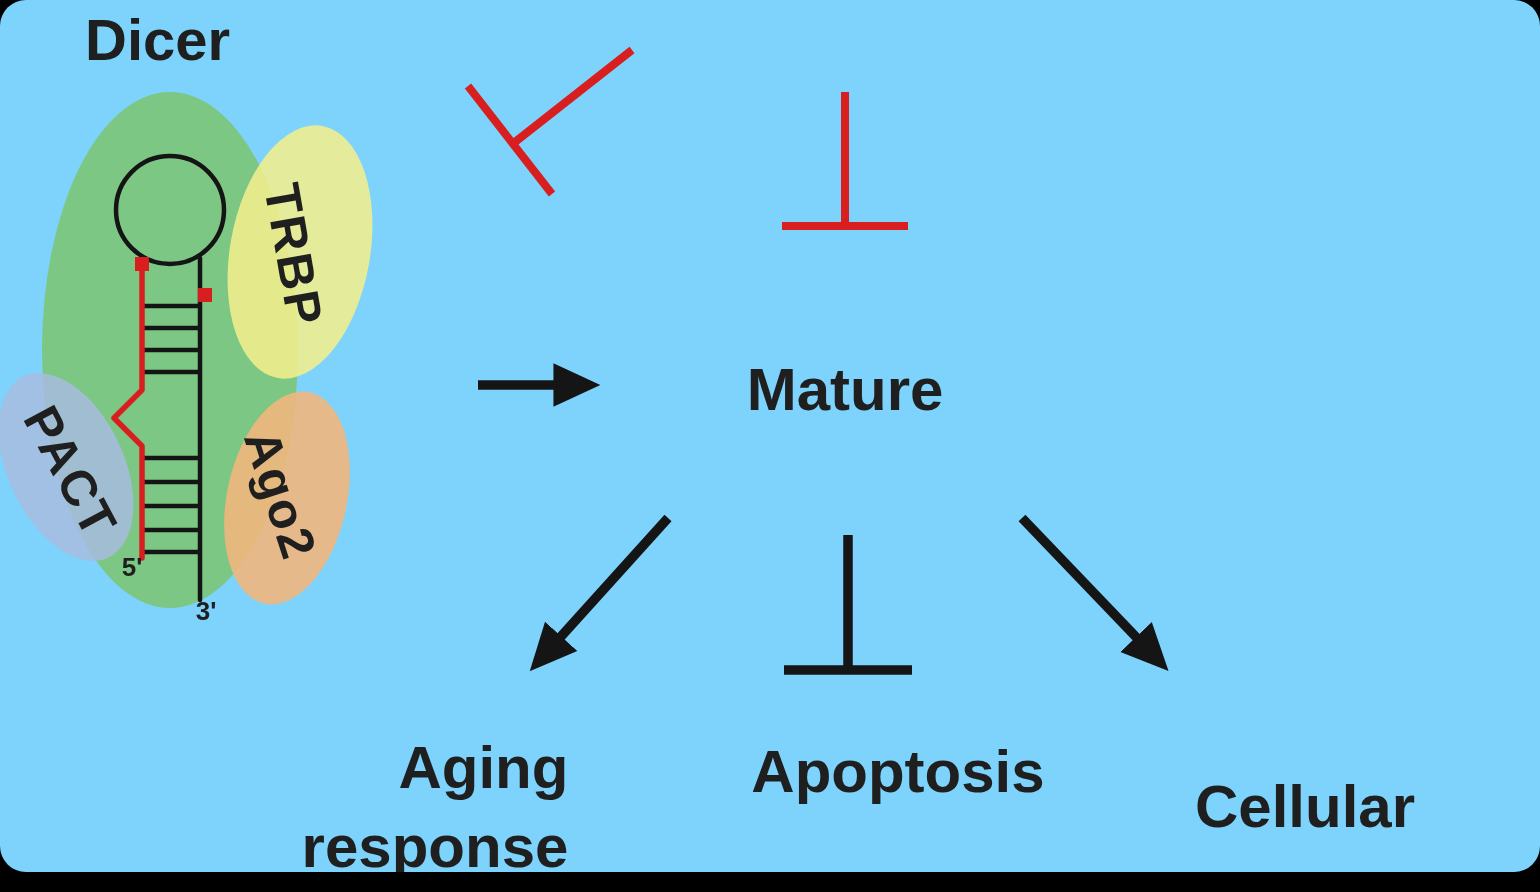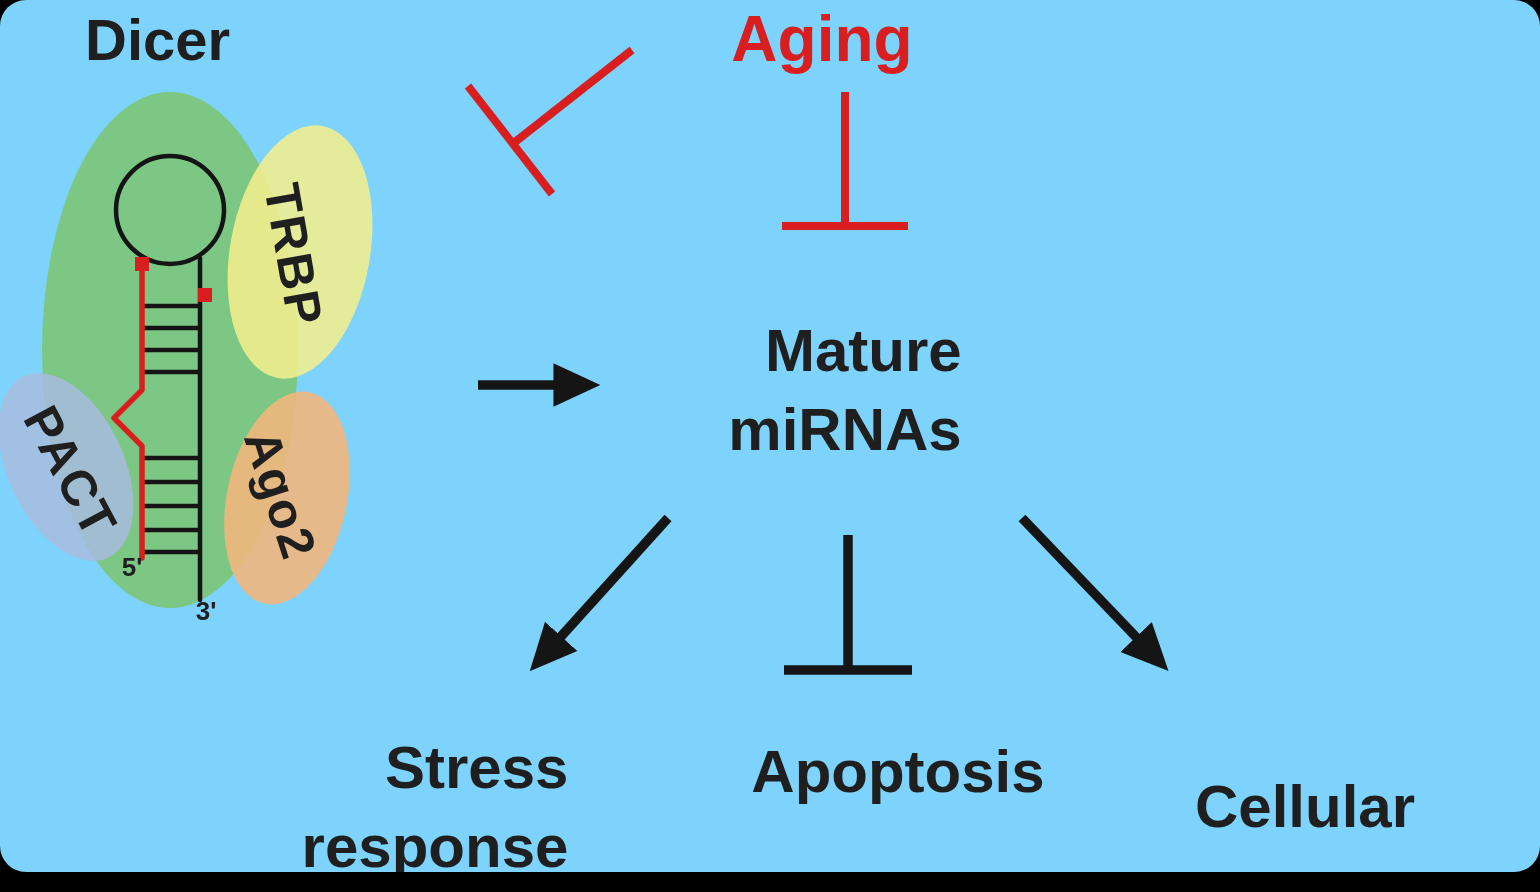--- a/index.html
+++ b/index.html
@@ -103,29 +103,27 @@
   <div class="lbl center protein" style="left:293px;top:255px;transform:translate(-50%,-50%) rotate(80deg);">TRBP</div>
 
   <div class="lbl center protein" style="left:70px;top:472px;transform:translate(-50%,-50%) rotate(62deg);">PACT</div>
 
   <div class="lbl center protein" style="left:280px;top:495px;transform:translate(-50%,-50%) rotate(72deg);">Ago2</div>
 
   <div class="lbl center tiny" style="left:132px;top:568px;">5'</div>
 
   <div class="lbl center tiny" style="left:206px;top:612px;">3'</div>
 
-  <div class="lbl center red-text" style="left:822px;top:40px;font-size:64px;">Aging</div>
 
   <div class="lbl center node" style="left:845px;top:390px;">
     <div>Mature</div>
-    <div>miRNAs</div>
   </div>
 
   <div class="lbl center node" style="left:435px;top:807px;">
-    <div>Stress</div>
+    <div>Aging</div>
     <div>response</div>
   </div>
 
   <div class="lbl center node" style="left:898px;top:772px;">Apoptosis</div>
 
   <div class="lbl center node" style="left:1305px;top:807px;">
     <div>Cellular</div>
   </div>
 
 </div>

